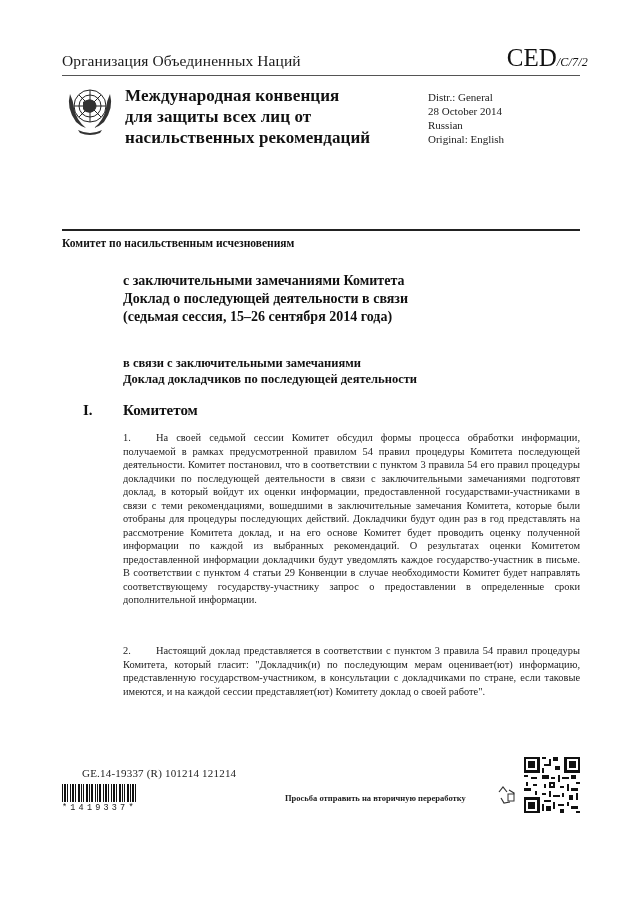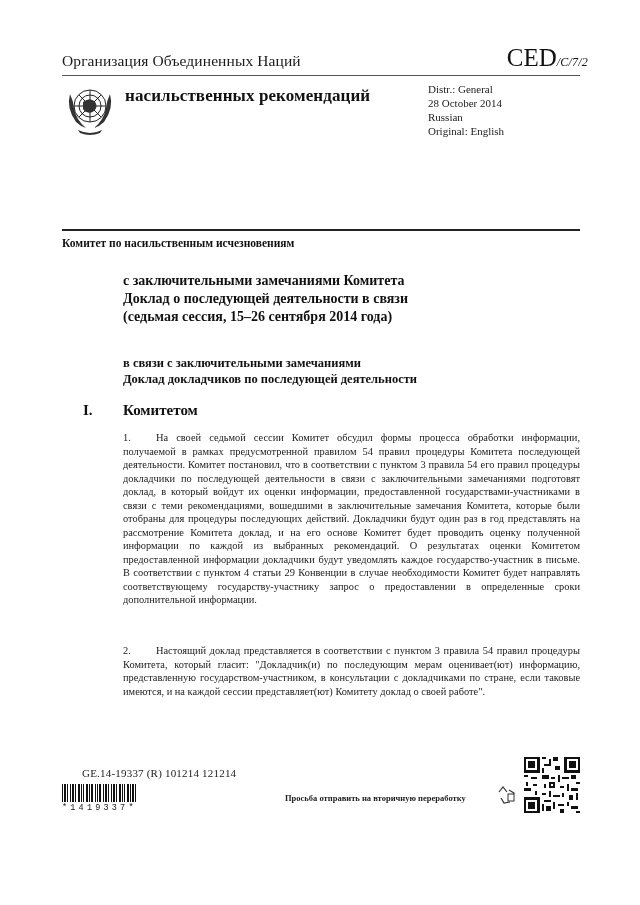--- a/index.html
+++ b/index.html
@@ -7,21 +7,21 @@
          font-family:"Liberation Serif","DejaVu Serif",serif; color:#111; }
   .abs { position:absolute; }
 
   .org-name { left:62px; top:52px; font-size:15.5px; letter-spacing:0.1px; color:#1a1a1a; }
   .symbol { right:52px; top:44px; font-size:25px; color:#111; white-space:nowrap; }
   .symbol .sub { font-size:12px; font-style:italic; letter-spacing:0.2px; }
   .rule-top { left:62px; top:75px; width:518px; height:1px; background:#555; }
 
   .emblem { left:64px; top:82px; width:52px; height:56px; }
   .conv-title { left:125px; top:85px; font-size:17px; font-weight:bold; line-height:21px; color:#111; letter-spacing:0.1px; }
-  .distr { left:428px; top:82px; font-size:11px; line-height:14px; color:#222; }
+  .distr { left:428px; top:90px; font-size:11px; line-height:14px; color:#222; }
 
   .rule-mid { left:62px; top:229px; width:518px; height:2px; background:#222; }
   .committee { left:62px; top:237px; font-size:11.5px; font-weight:bold; color:#111; }
 
   .report-title { left:123px; top:272px; font-size:14px; font-weight:bold; line-height:18px; color:#111; }
   .report-subtitle { left:123px; top:355px; font-size:12.5px; font-weight:bold; line-height:16px; color:#111; }
 
   .section-num { left:83px; top:402px; font-size:15px; font-weight:bold; }
   .section-title { left:123px; top:402px; font-size:15px; font-weight:bold; }
 
@@ -56,20 +56,22 @@
     <line x1="37" y1="13" x2="15" y2="35"></line>
   </g>
   <path d="M19 20 q6 -5 12 0 q3 6 -3 10 q-6 2 -9 -3 z" fill="#333"></path>
   <g fill="#333">
     <path d="M6 12 q-4 14 6 28 q4 4 10 6 q-10 -8 -12 -20 q-1 -8 -4 -14 z"></path>
     <path d="M46 12 q4 14 -6 28 q-4 4 -10 6 q10 -8 12 -20 q1 -8 4 -14 z"></path>
     <path d="M14 48 q12 6 24 0 l-2 3 q-10 4 -20 0 z"></path>
   </g>
 </svg>
 <div class="abs conv-title">
+  <div>Международная конвенция</div>
+  <div>для защиты всех лиц от</div>
   <div>насильственных рекомендаций</div>
 </div>
 <div class="abs distr">
   <div>Distr.: General</div>
   <div>28 October 2014</div>
   <div>Russian</div>
   <div>Original: English</div>
 </div>
 
 <div class="abs rule-mid"></div>

